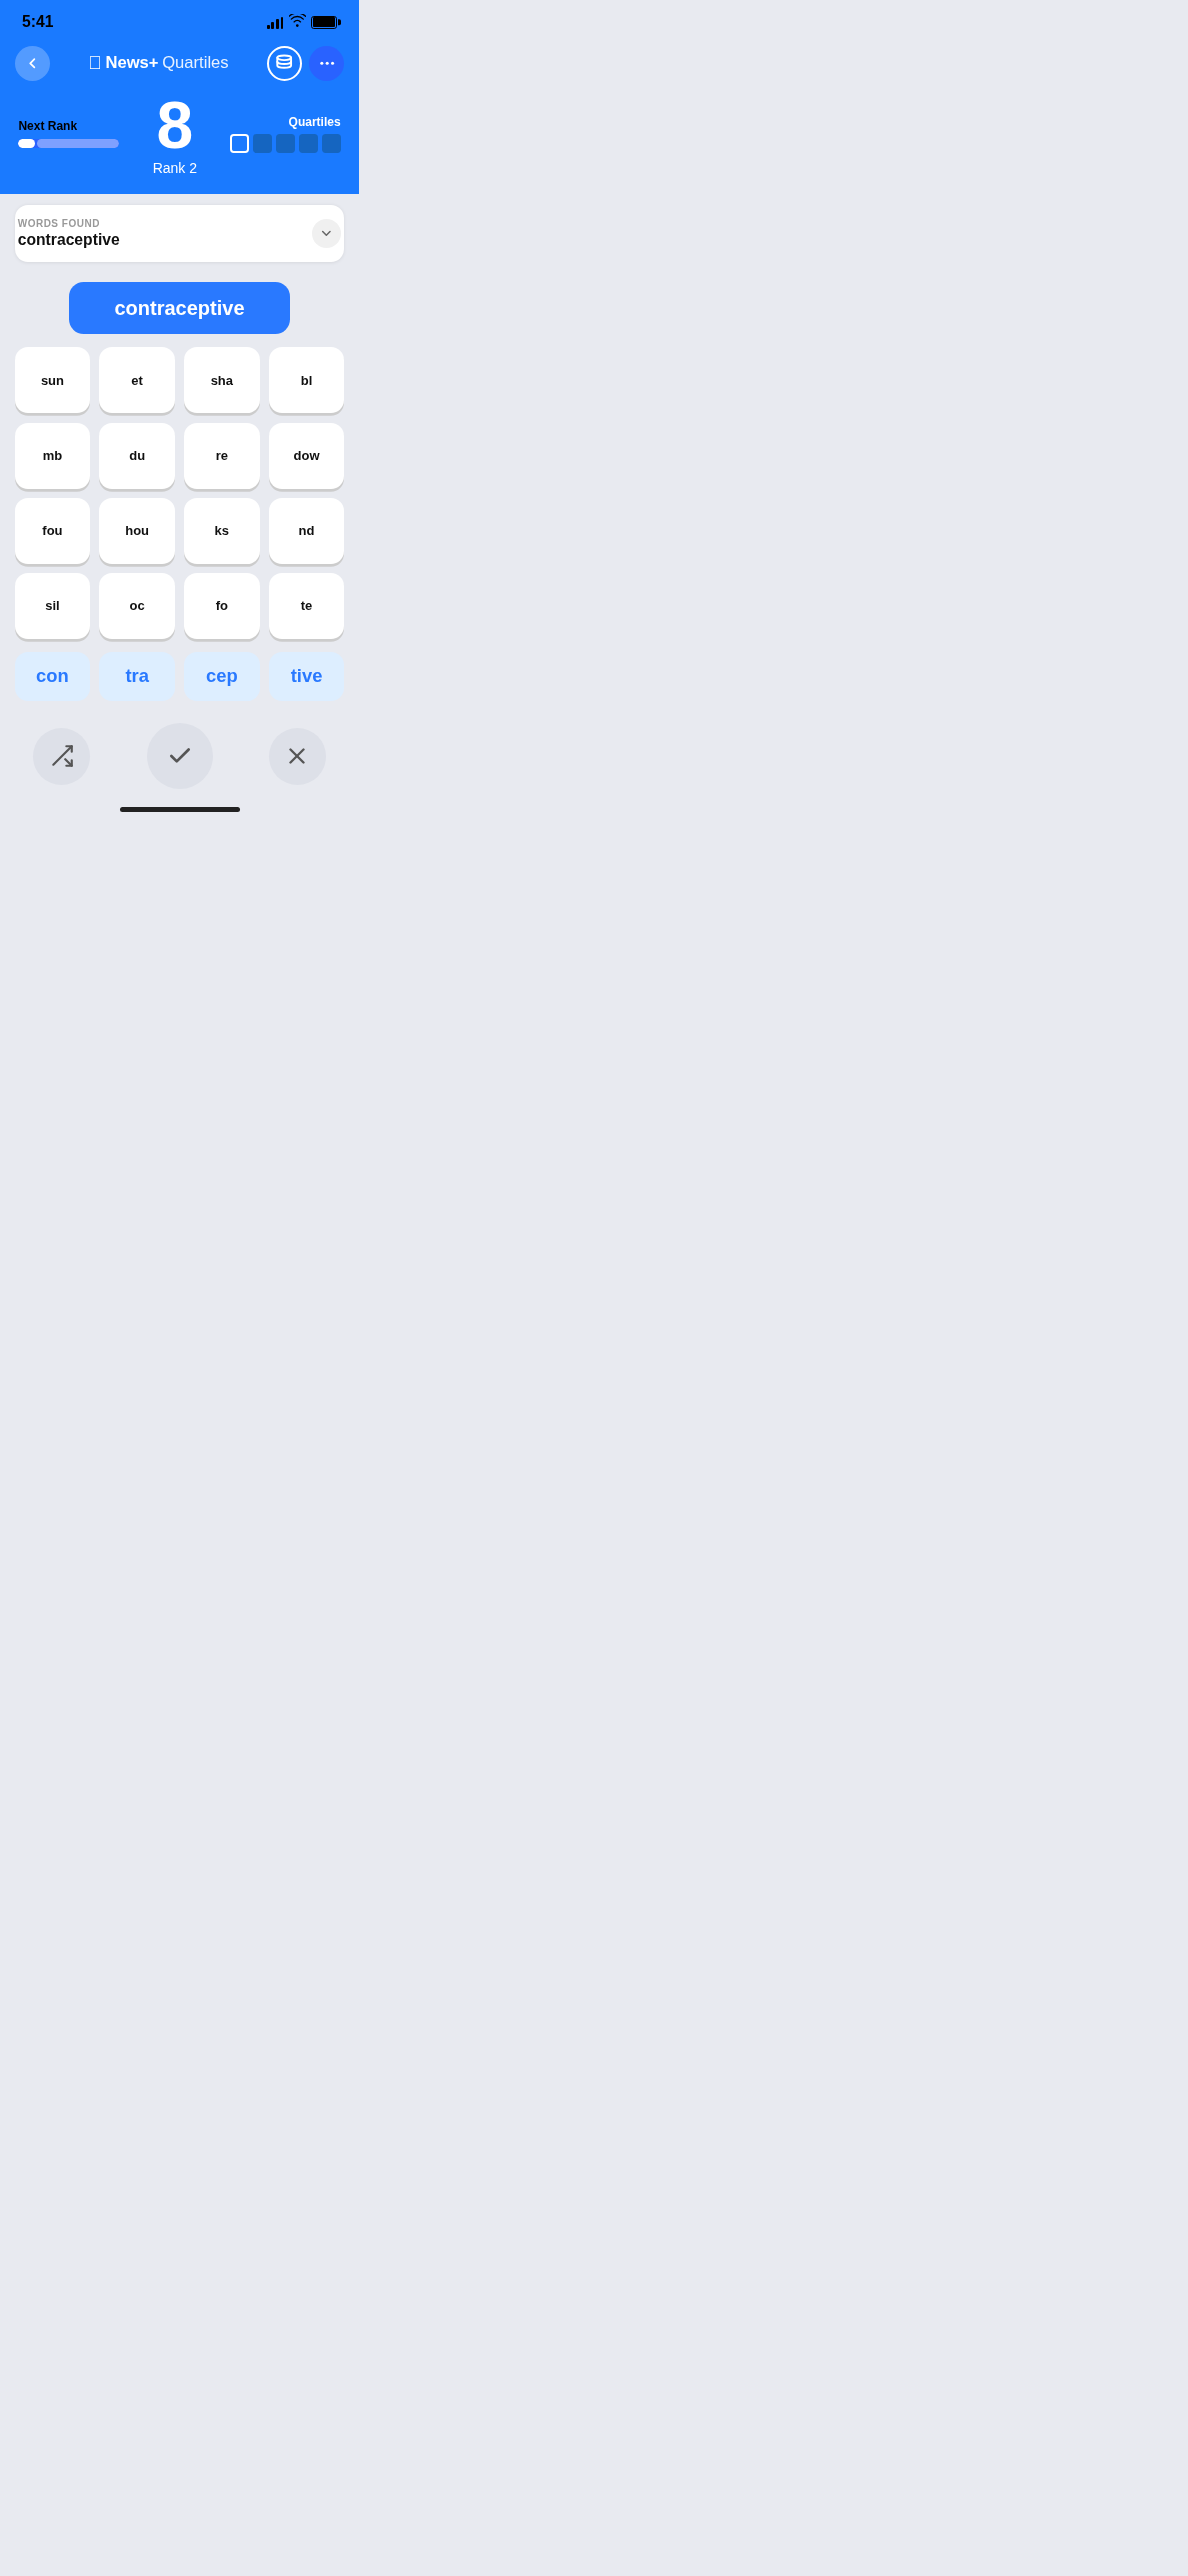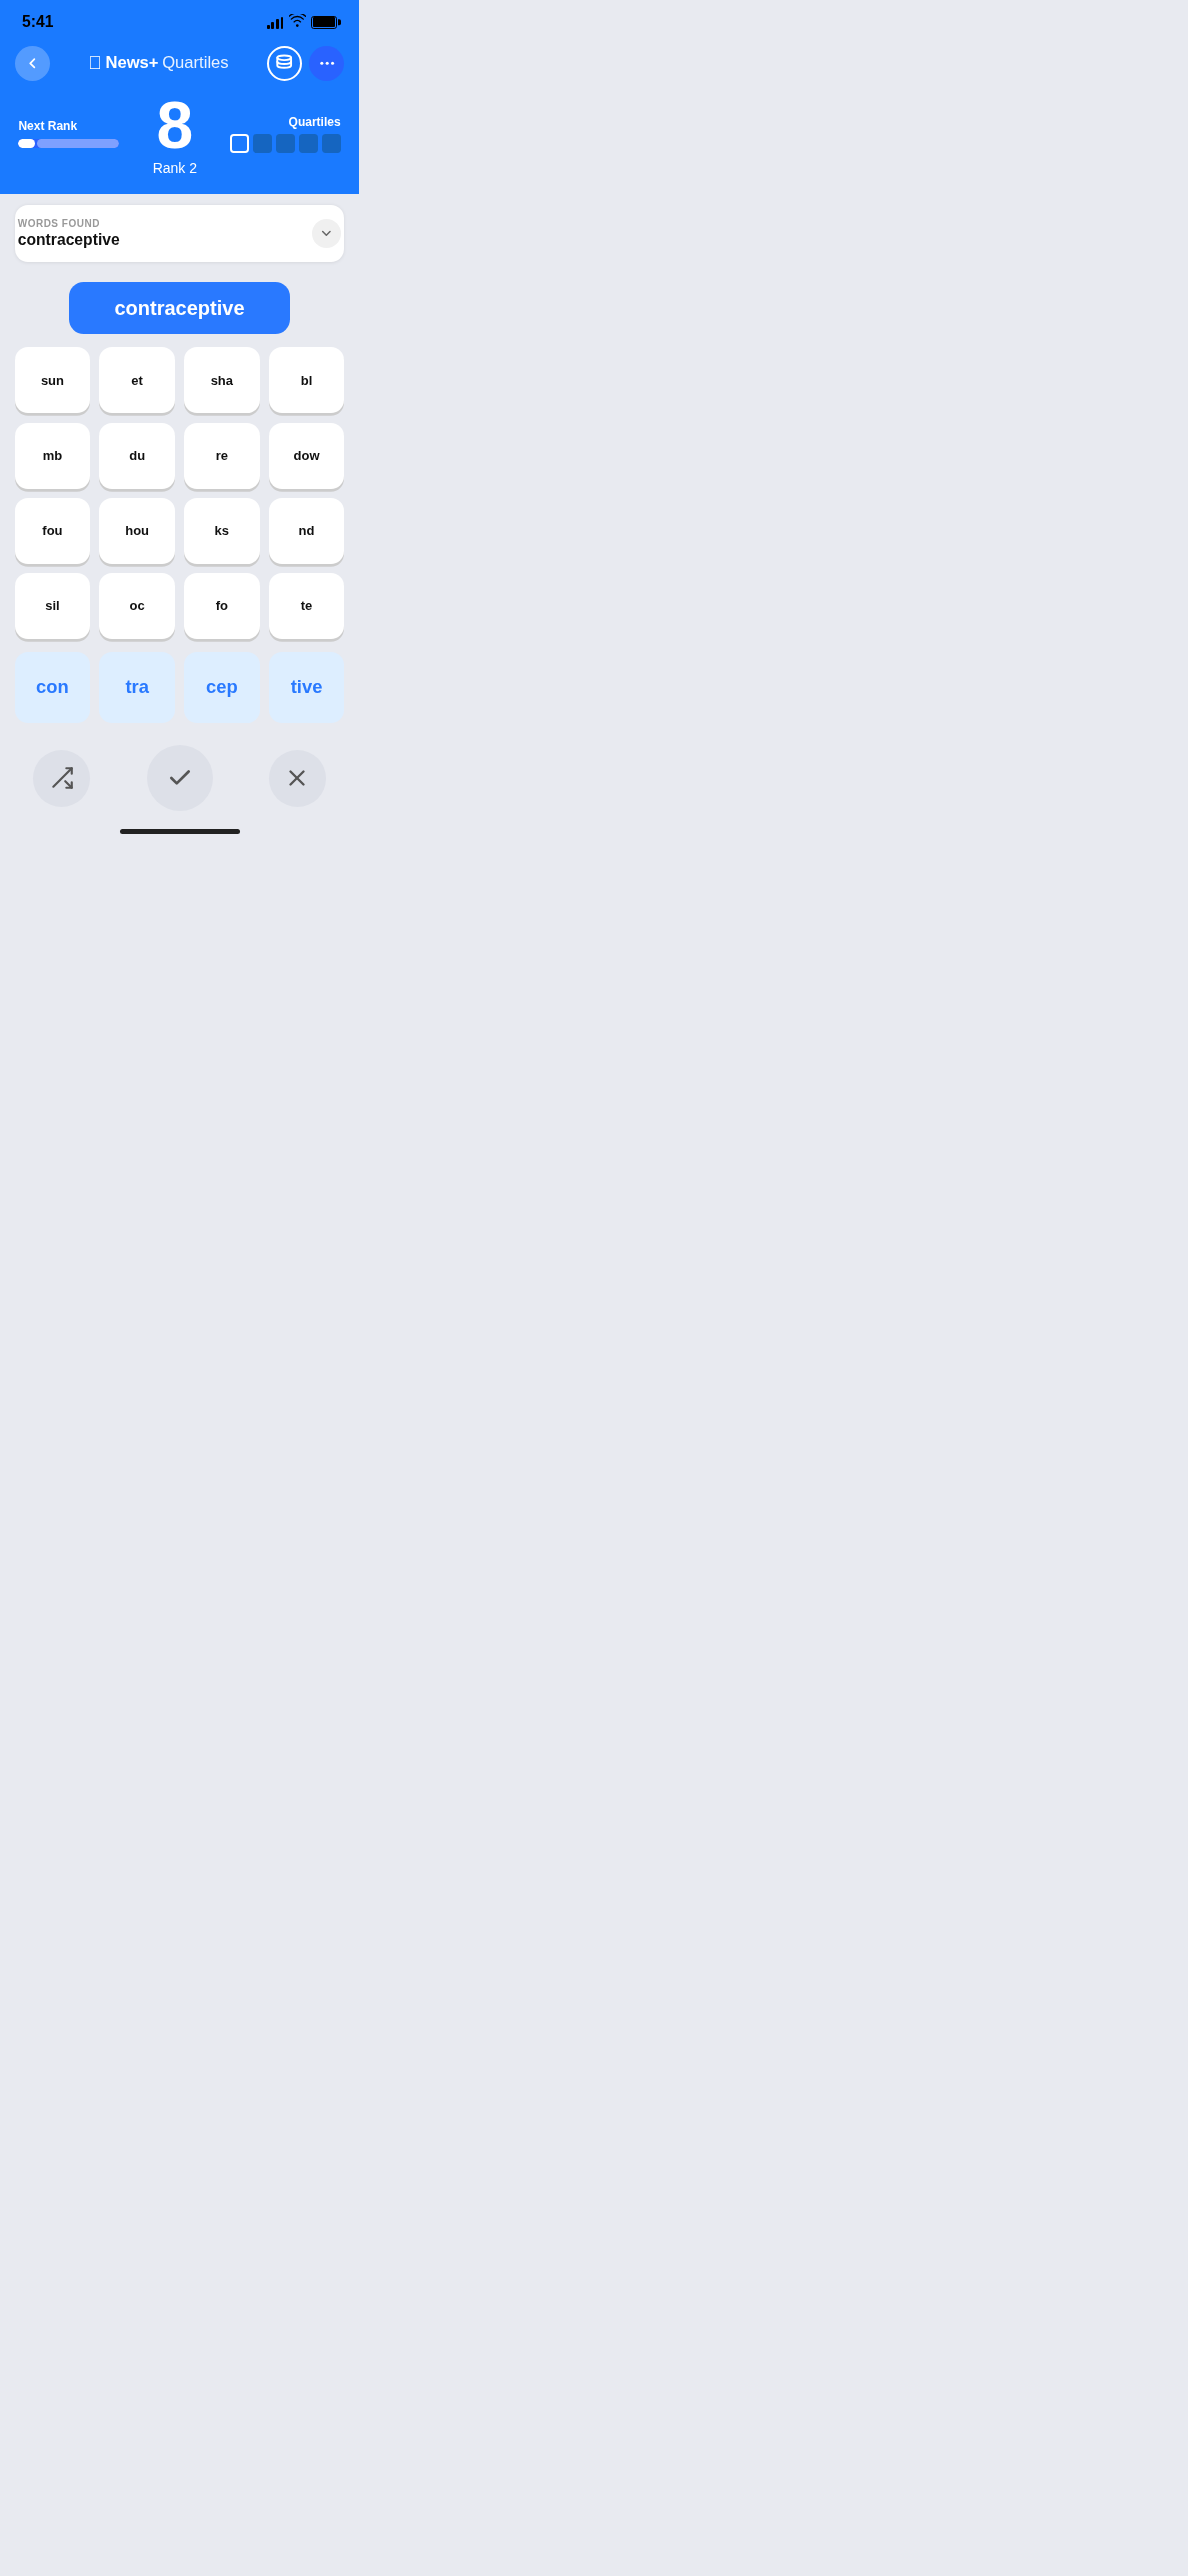--- a/index.html
+++ b/index.html
@@ -135,21 +135,21 @@
       padding: 0 18.4px 18.4px;
     }
     .next-rank {
       display: flex;
       flex-direction: column;
       gap: 5.5px;
     }
     .next-rank-label {
       font-size: 12px;
       font-weight: 600;
-      color: #ffffff;
+      color: #000000;
     }
     .rank-progress {
       width: 101px;
       height: 9.2px;
       background: #2962ff;
       border-radius: 4.6px;
       overflow: hidden;
       display: flex;
       align-items: center;
     }
@@ -295,21 +295,21 @@
     
     .selected-tiles {
       display: grid;
       grid-template-columns: repeat(4, 1fr);
       gap: 9.2px;
       width: 100%;
     }
     .selected-tile {
       background: #ddeeff;
       border-radius: 13px;
-      height: 71px;
+      height: 49px;
       display: flex;
       align-items: center;
       justify-content: center;
       font-size: 18.4px;
       font-weight: 700;
       color: #2979ff;
       cursor: pointer;
     }
 
     

